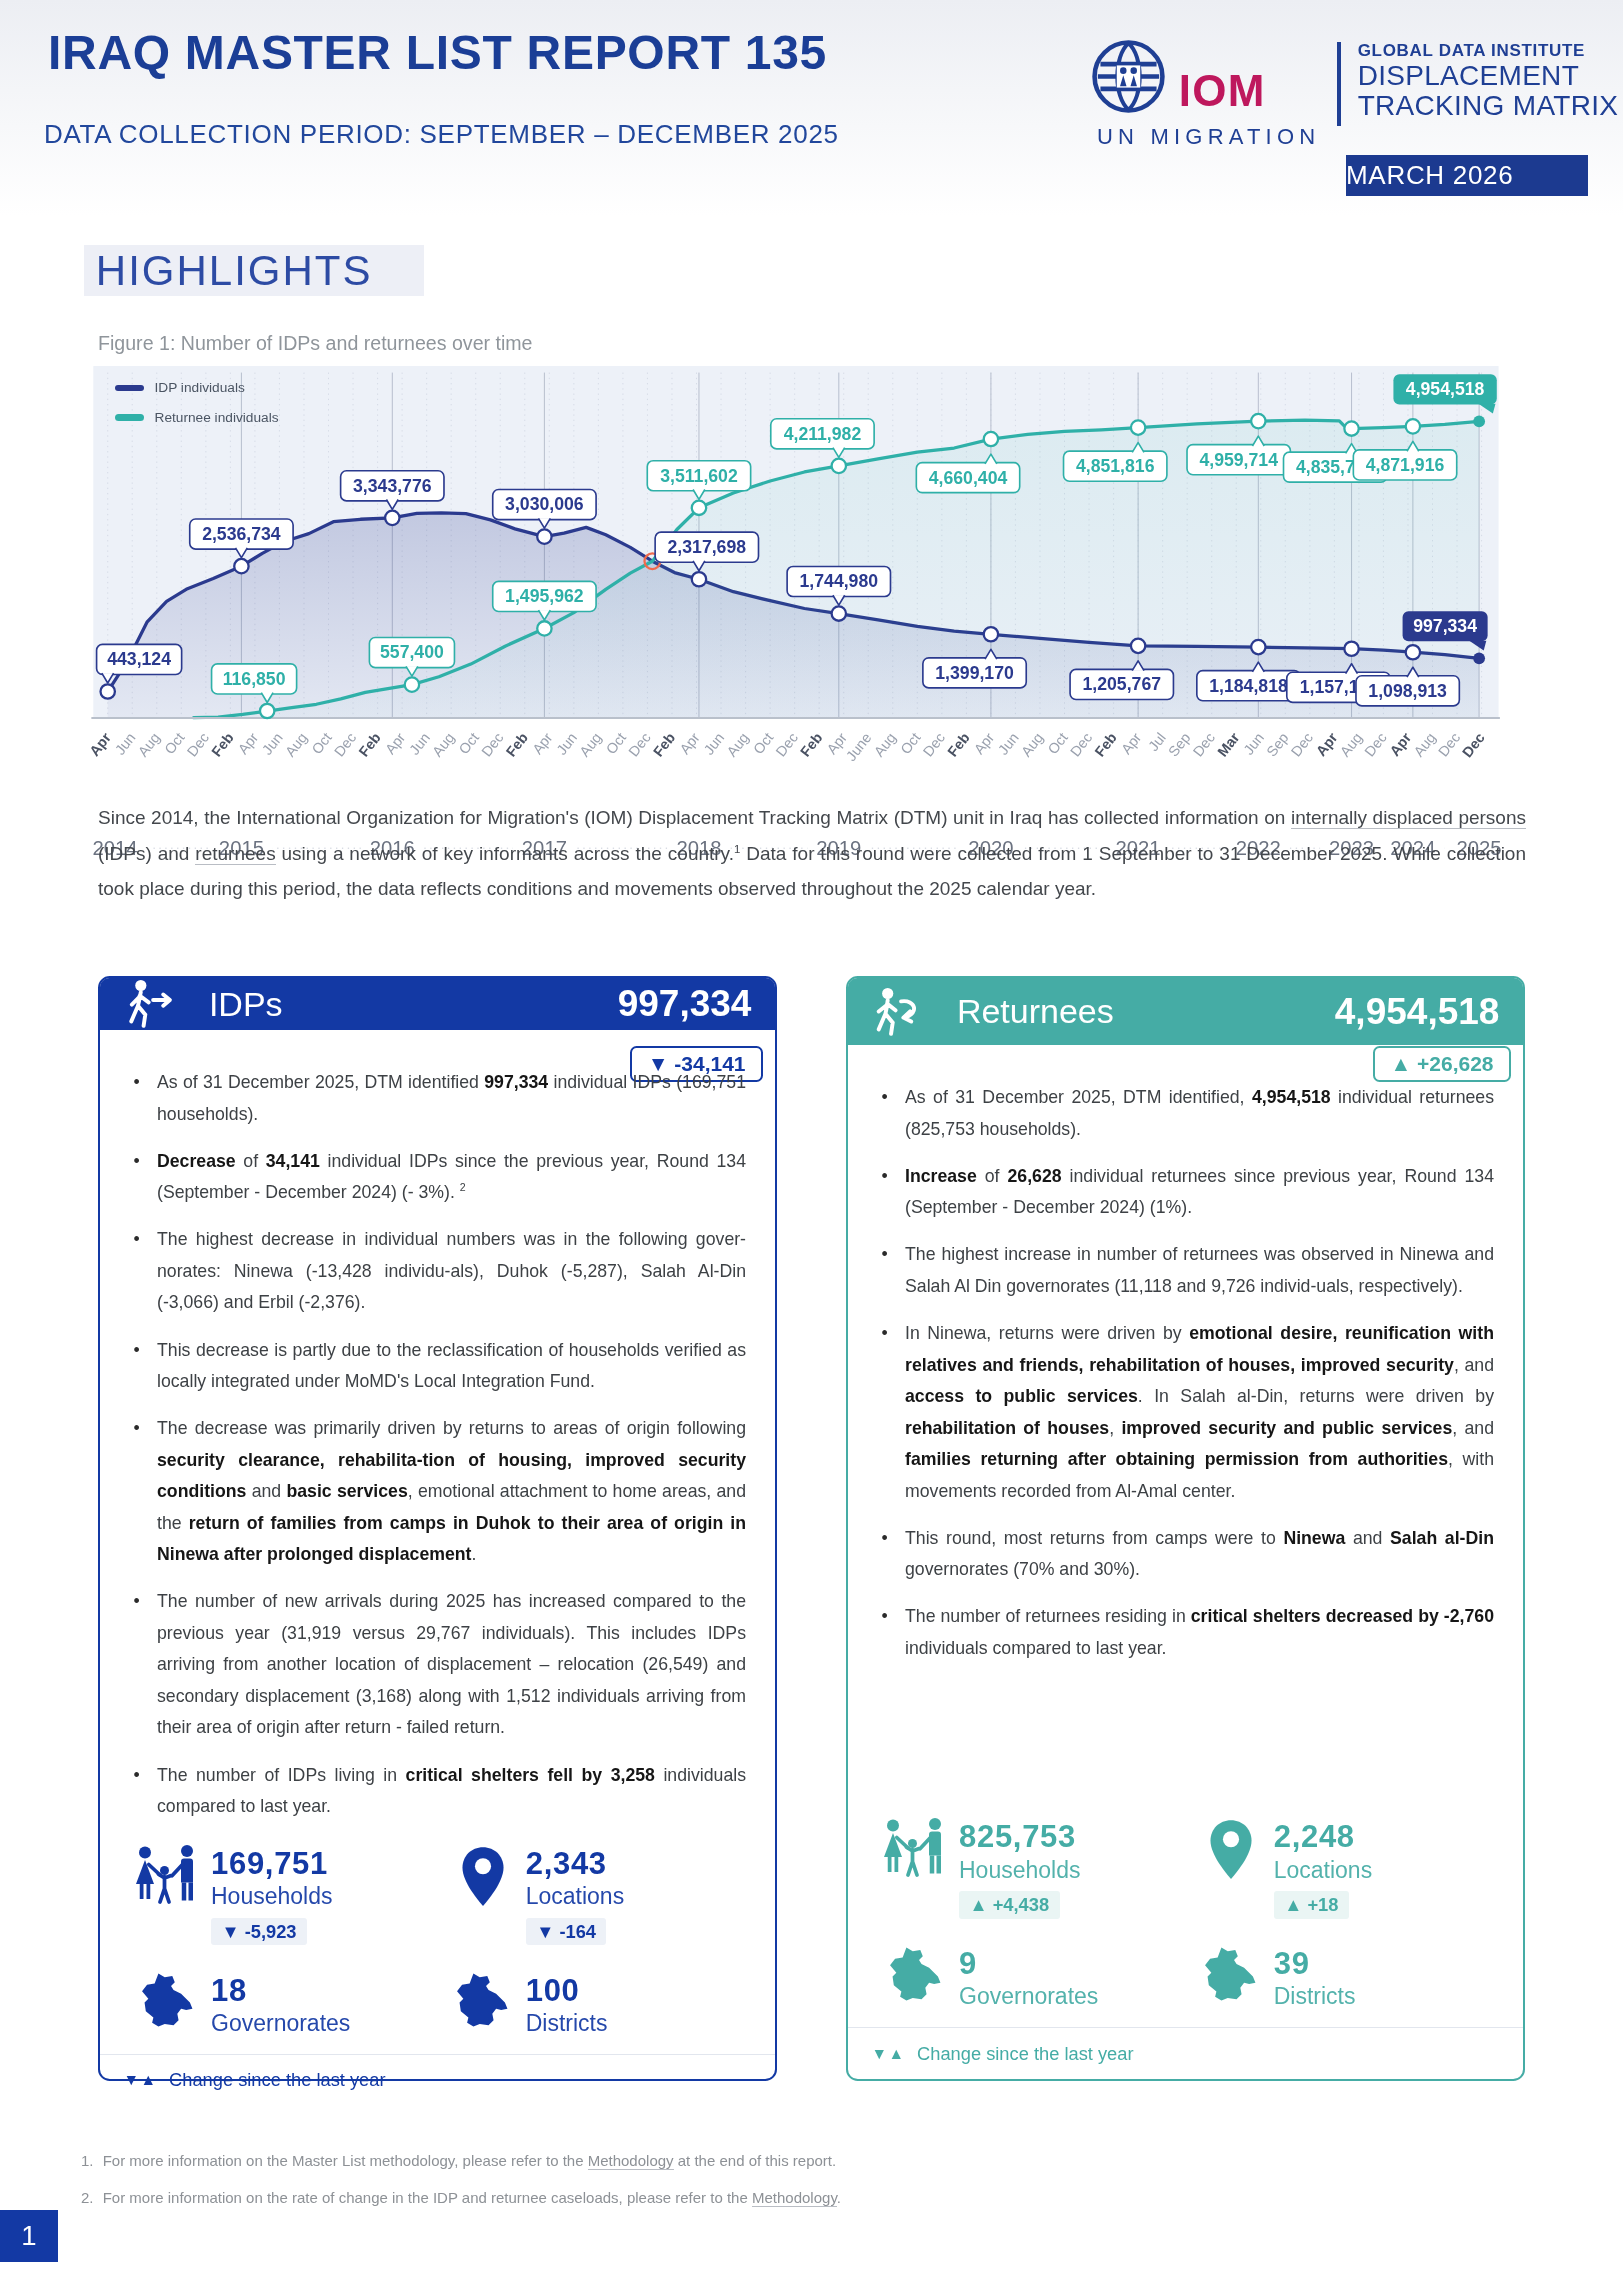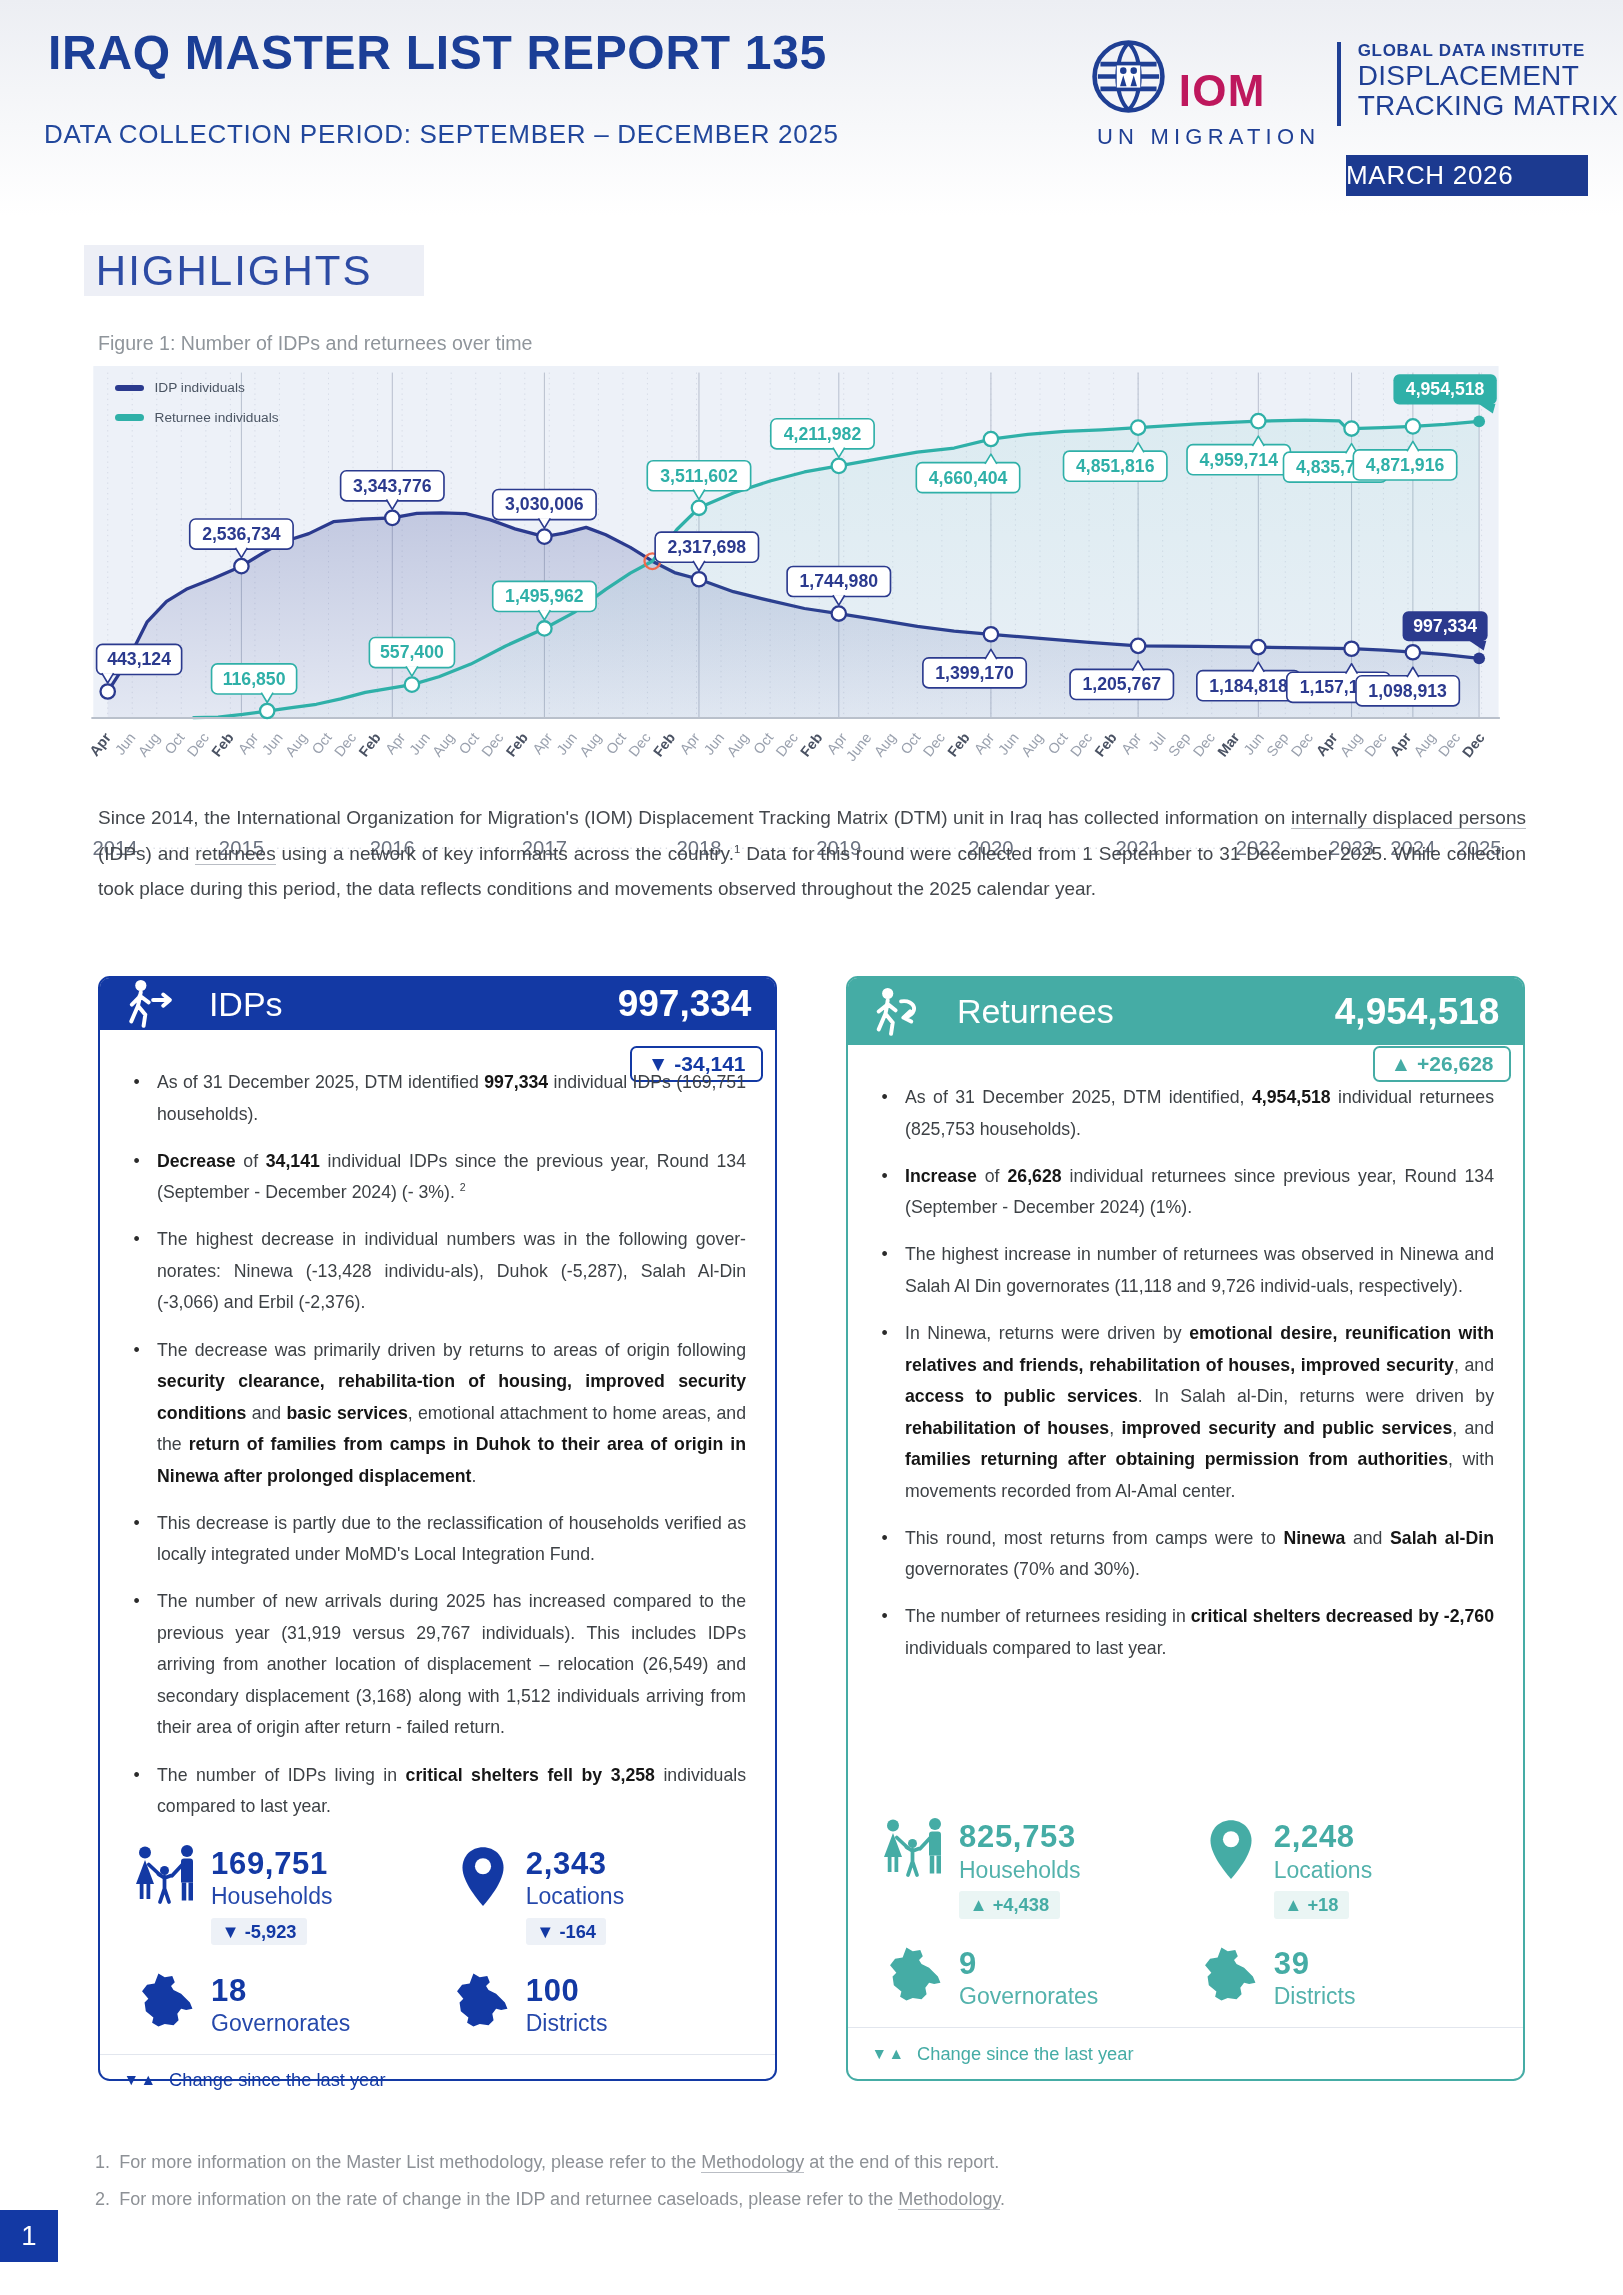--- a/index.html
+++ b/index.html
@@ -71,21 +71,21 @@
   .stat-info { padding-top:1.3px; }
   .stat-num { font-size:31px; font-weight:bold; color:var(--c); letter-spacing:0.7px; }
   .stat-label { font-size:23px; color:var(--c); opacity:0.92; margin-top:1.3px; }
   .stat-chip { display:inline-block; margin-top:7.9px; background:var(--chip-bg); color:var(--c);
                font-size:18.3px; font-weight:bold; padding:2.6px 10.5px; border-radius:3px; }
   .card-footer { border-top:1.3px solid #e2e6ee; padding:14.4px 23.6px; font-size:18.3px; color:var(--c);
                  display:flex; align-items:center; }
   .cf-arrows { font-size:15.7px; margin-right:11.8px; letter-spacing:1.3px; }
 
   
-  .footnote { position:absolute; left:95px; width:1112px; font-size:18px; color:#8d9196; }
+  .footnote { position:absolute; left:81px; width:1112px; font-size:15px; color:#8d9196; }
   .footnote .fn-num { margin-right:9.2px; }
   .fn1 { top:2152px; } .fn2 { top:2189px; }
   .page-num { position:absolute; left:0; top:2210px; width:58px; height:52px; background:#1339a4;
               color:#fff; font-size:27.5px; display:flex; align-items:center; justify-content:center; }
 </style>
 </head>
 <body>
 
 <div class="page">
   <div class="top-band"></div>
@@ -410,22 +410,22 @@
         </svg>
       </span>
       <span class="card-title">IDPs</span>
       <span class="card-value">997,334</span>
     </div>
     <div class="card-badge">▼  -34,141</div>
     <ul class="bullets">
         <li>As of 31 December 2025, DTM identified <b>997,334</b> individual IDPs (169,751 households).</li>
         <li><b>Decrease</b> of <b>34,141</b> individual IDPs since the previous year, Round 134 (September - December 2024) (- 3%). <sup>2</sup></li>
         <li>The highest decrease in individual numbers was in the following gover-norates: Ninewa (-13,428 individu-als), Duhok (-5,287), Salah Al-Din (-3,066) and Erbil (-2,376).</li>
+        <li>This decrease is partly due to the reclassification of households verified as locally integrated under MoMD's Local Integration Fund.</li>
         <li>The decrease was primarily driven by returns to areas of origin following <b>security clearance, rehabilita-tion of housing, improved security conditions</b> and <b>basic services</b>, emotional attachment to home areas, and the <b>return of families from camps in Duhok to their area of origin in Ninewa after prolonged displacement</b>.</li>
-        <li>This decrease is partly due to the reclassification of households verified as locally integrated under MoMD's Local Integration Fund.</li>
         <li>The number of new arrivals during 2025 has increased compared to the previous year (31,919 versus 29,767 individuals). This includes IDPs arriving from another location of displacement – relocation (26,549) and secondary displacement (3,168) along with 1,512 individuals arriving from their area of origin after return - failed return.</li>
         <li>The number of IDPs living in <b>critical shelters fell by 3,258</b> individuals compared to last year.</li>
       </ul>
 
     <div class="stats">
       <div class="stat">
         <span class="stat-icon">
           <svg width="72" height="63" viewBox="0 0 96 84" fill="currentColor">
             <circle cx="16" cy="10" r="8"></circle>
             <path d="M16,20 L28,52 H4 Z"></path>

